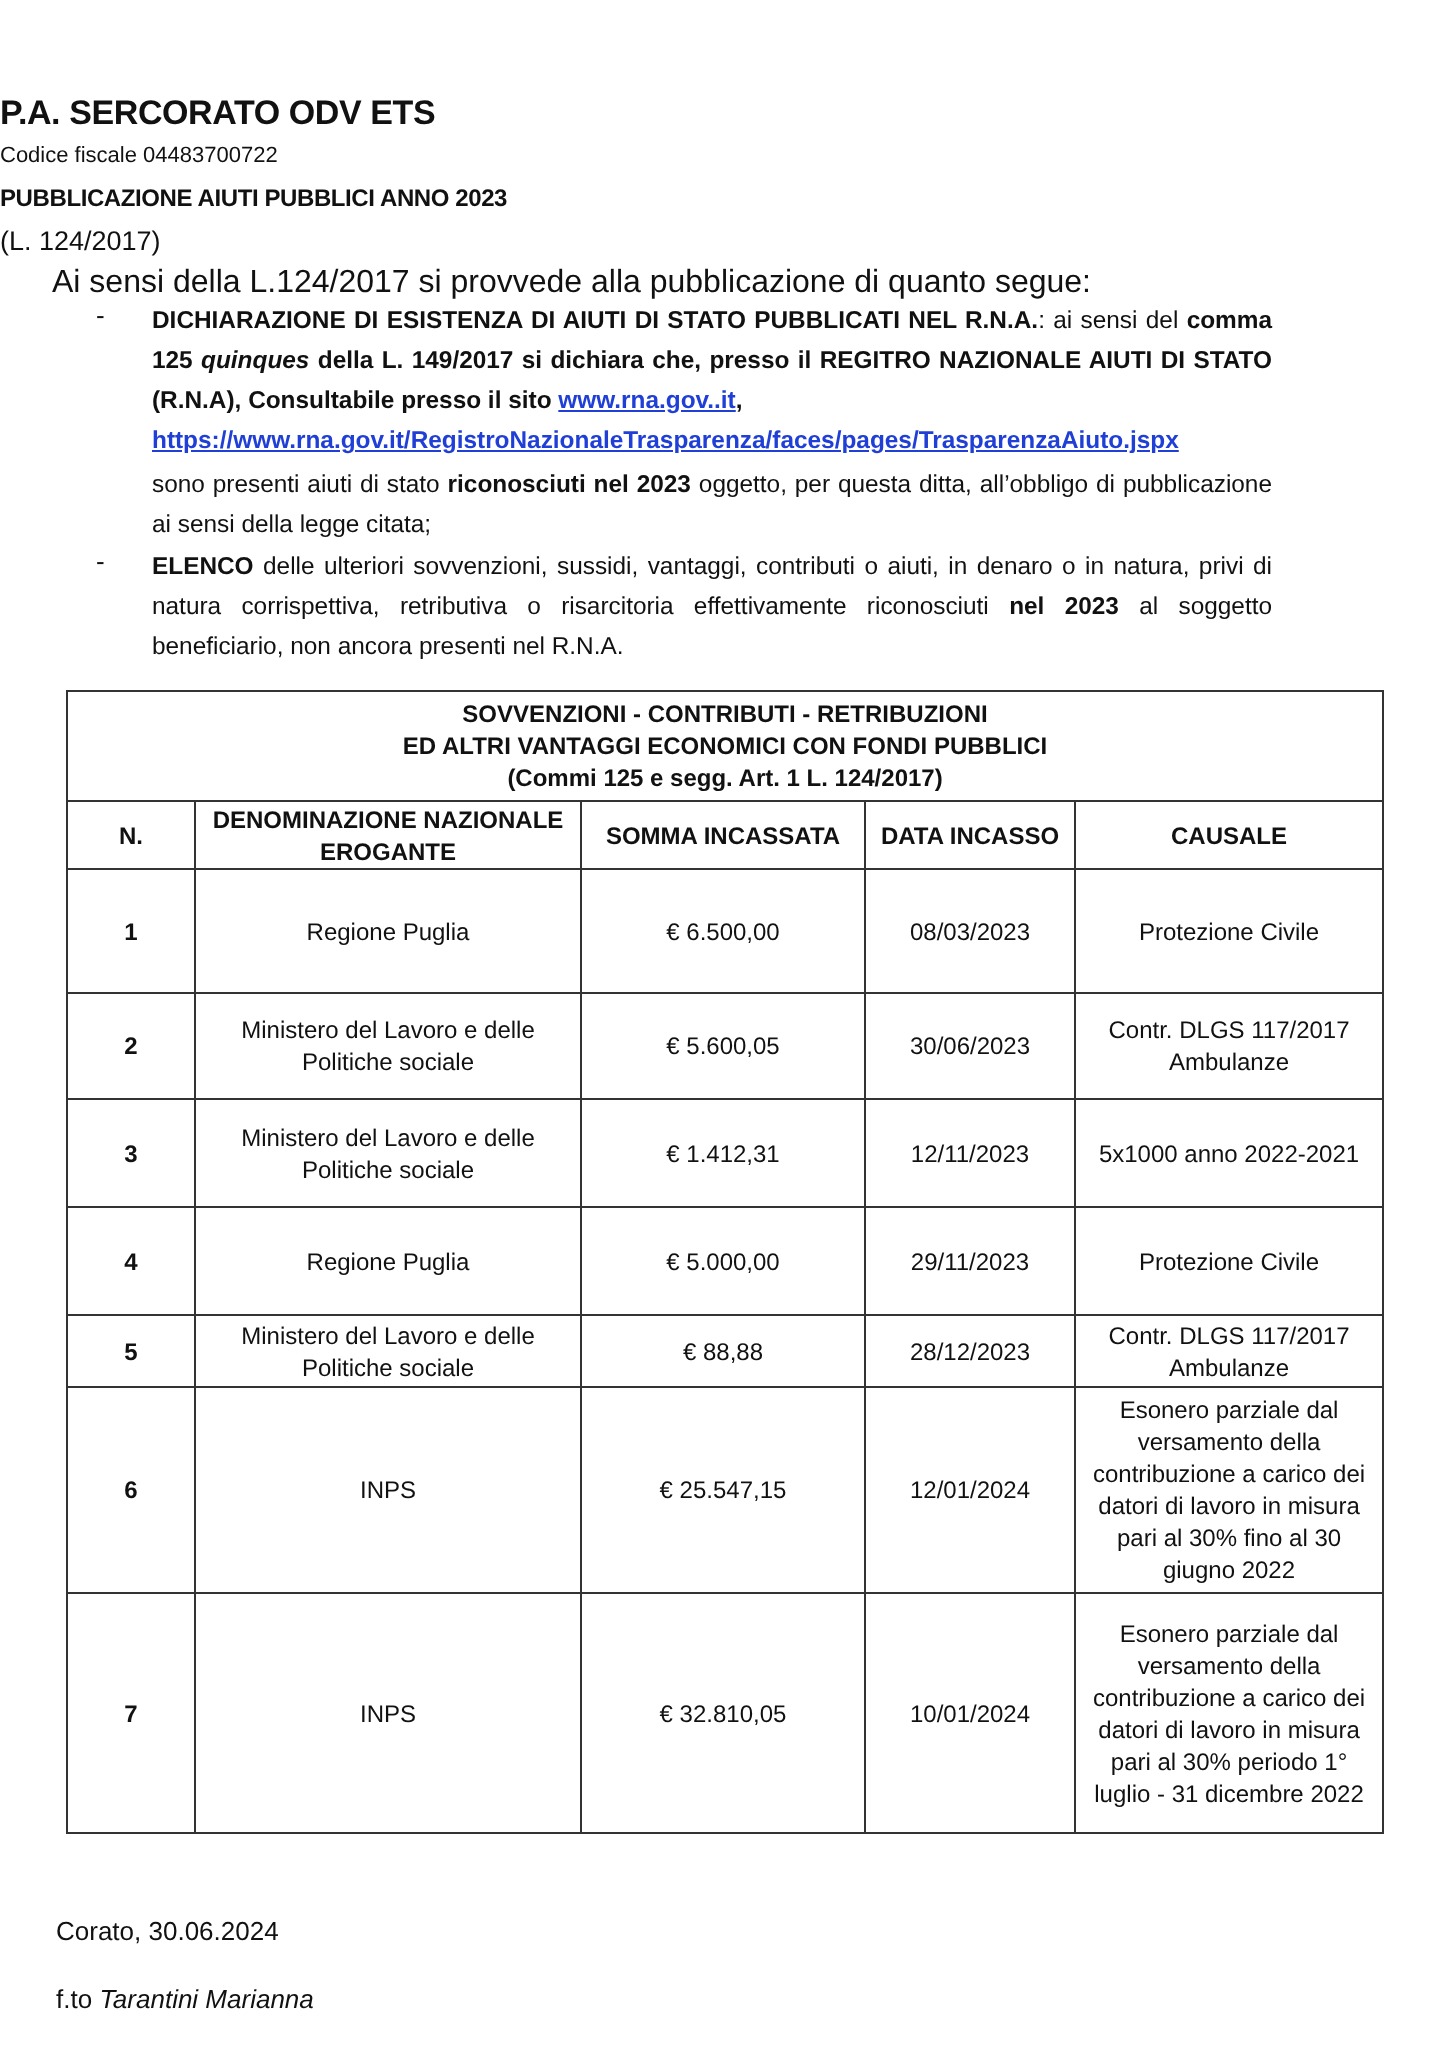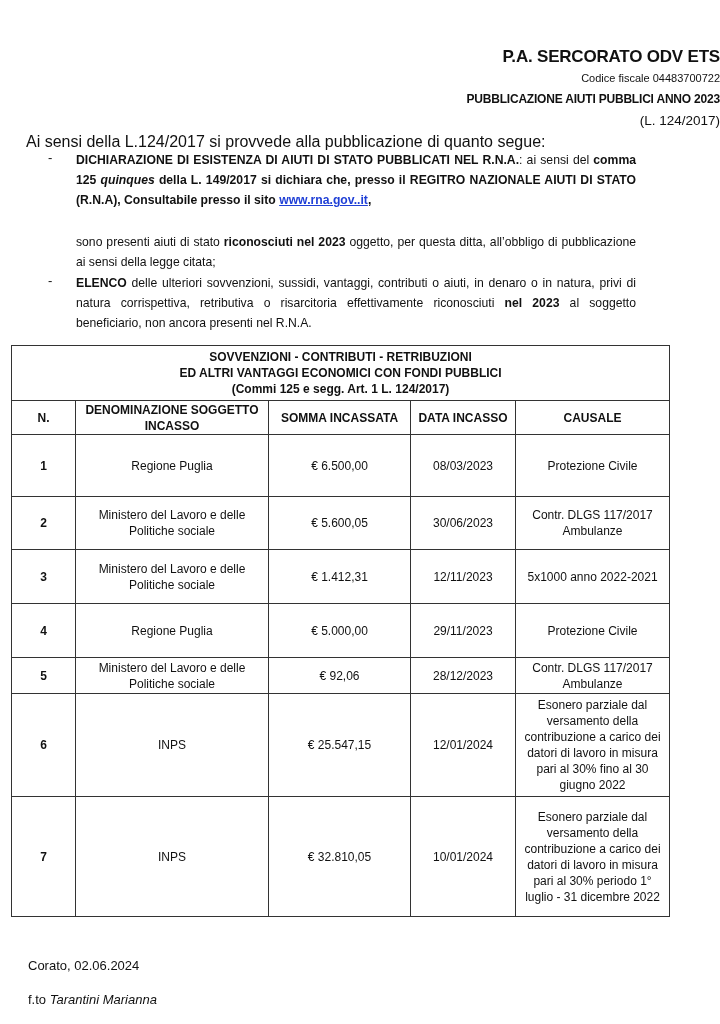--- a/index.html
+++ b/index.html
@@ -1,39 +1,39 @@
 <!DOCTYPE html>
 <html><head>
 <meta charset="utf-8">
 <style>
   html, body { margin:0; padding:0; background:#ffffff; }
   body {
     width:720px; height:1024px; position:relative; overflow:hidden;
     font-family:"Liberation Sans", sans-serif; color:#111;
   }
   .abs { position:absolute; }
-  .center { left:0; width:720px; text-align:right; }
+  .center { left:0; width:720px; text-align:left; }
   .title { top:47px; font-size:17px; font-weight:bold; letter-spacing:-0.2px; }
   .cf { top:72px; font-size:11px; }
   .pub { top:92px; font-size:12px; font-weight:bold; letter-spacing:-0.2px; }
   .law { top:113px; font-size:13.5px; }
   .intro { left:26px; top:133px; font-size:16px; }
   .para { font-size:12.2px; line-height:20px; text-align:justify; }
   .dash { position:absolute; left:48px; font-size:13px; }
   .block1 { left:76px; top:150px; width:560px; }
   .block2 { left:76px; top:238px; width:560px; }
   .block3 { left:76px; top:273px; width:560px; }
   .dash1 { top:150px; }
   .dash2 { top:273px; }
   a.lnk { color:#1f3fd6; text-decoration:underline; font-weight:bold; }
   b { font-weight:bold; }
   i { font-style:italic; }
 
   table.aid {
-    position:absolute; left:11px; top:345px; width:658px;
+    position:absolute; left:33px; top:345px; width:658px;
     border-collapse:collapse; font-size:12px; table-layout:fixed;
   }
   table.aid td, table.aid th {
     border:1.5px solid #333; text-align:center; vertical-align:middle;
     padding:0 2px; line-height:16px;
   }
   table.aid th { font-weight:bold; }
   .cap { height:54px; font-weight:bold; font-size:12px; }
   .hdr { height:34px; }
   .r1 { height:62px; } .r2 { height:53px; } .r3 { height:54px; }
@@ -53,20 +53,21 @@
 <div class="abs center cf">Codice fiscale 04483700722</div>
 <div class="abs center pub">PUBBLICAZIONE AIUTI PUBBLICI ANNO 2023</div>
 <div class="abs center law">(L. 124/2017)</div>
 
 <div class="abs intro">Ai sensi della L.124/2017 si provvede alla pubblicazione di quanto segue:</div>
 
 <span class="dash dash1">-</span>
 <div class="abs para block1">
   <b>DICHIARAZIONE DI ESISTENZA DI AIUTI DI STATO PUBBLICATI NEL R.N.A.</b><span>:</span><span> ai sensi del </span><b>comma 125</b>
   <b><i>quinques</i></b><b> della L. 149/2017 si dichiara che, presso il REGITRO NAZIONALE AIUTI DI STATO (R.N.A), Consultabile presso il sito </b><a class="lnk" href="#">www.rna.gov..it</a><b>,</b><br>
+  <a class="lnk" href="#">https://www.rna.gov.it/RegistroNazionaleTrasparenza/faces/pages/TrasparenzaAiuto.jspx</a>
 </div>
 <div class="abs para block2" style="top:232px;">
   <span>sono presenti aiuti di stato </span><b>riconosciuti nel 2023</b><span> oggetto, per questa ditta, all’obbligo di pubblicazione ai sensi della legge citata;</span>
 </div>
 
 <span class="dash dash2">-</span>
 <div class="abs para block3">
   <b>ELENCO</b><span> delle ulteriori sovvenzioni, sussidi, vantaggi, contributi o aiuti, in denaro o in natura, privi di natura corrispettiva, retributiva o risarcitoria effettivamente riconosciuti </span><b>nel 2023</b><span> al soggetto beneficiario, non ancora presenti nel R.N.A.</span>
 </div>
 
@@ -81,21 +82,21 @@
   <tbody>
       <tr>
     <th colspan="5" class="cap">
       <div>SOVVENZIONI - CONTRIBUTI - RETRIBUZIONI</div>
       <div>ED ALTRI VANTAGGI ECONOMICI CON FONDI PUBBLICI</div>
       <div>(Commi 125 e segg. Art. 1 L. 124/2017)</div>
     </th>
   </tr>
   <tr class="hdr">
     <th>N.</th>
-    <th>DENOMINAZIONE SOGGETTO INCASSO</th>
+    <th>DENOMINAZIONE NAZIONALE EROGANTE</th>
     <th>SOMMA INCASSATA</th>
     <th>DATA INCASSO</th>
     <th>CAUSALE</th>
   </tr>
   <tr class="r1">
     <td class="num">1</td>
     <td>Regione Puglia</td>
     <td>€ 6.500,00</td>
     <td>08/03/2023</td>
     <td>Protezione Civile</td>
@@ -117,35 +118,35 @@
   <tr class="r4">
     <td class="num">4</td>
     <td>Regione Puglia</td>
     <td>€ 5.000,00</td>
     <td>29/11/2023</td>
     <td>Protezione Civile</td>
   </tr>
   <tr class="r5">
     <td class="num">5</td>
     <td>Ministero del Lavoro e delle Politiche sociale</td>
-    <td>€ 92,06</td>
+    <td>€ 88,88</td>
     <td>28/12/2023</td>
     <td>Contr. DLGS 117/2017 Ambulanze</td>
   </tr>
   <tr class="r6">
     <td class="num">6</td>
     <td>INPS</td>
     <td>€ 25.547,15</td>
     <td>12/01/2024</td>
     <td>Esonero parziale dal versamento della contribuzione a carico dei datori di lavoro in misura pari al 30% fino al 30 giugno 2022</td>
   </tr>
   <tr class="r7">
     <td class="num">7</td>
     <td>INPS</td>
     <td>€ 32.810,05</td>
     <td>10/01/2024</td>
     <td>Esonero parziale dal versamento della contribuzione a carico dei datori di lavoro in misura pari al 30% periodo 1° luglio - 31 dicembre 2022</td>
   </tr>
 </tbody>
   </table>
 
-<div class="abs footer place">Corato, 02.06.2024</div>
+<div class="abs footer place">Corato, 30.06.2024</div>
 <div class="abs footer sign"><span>f.to </span><i>Tarantini Marianna</i></div>
 
 </body></html>

